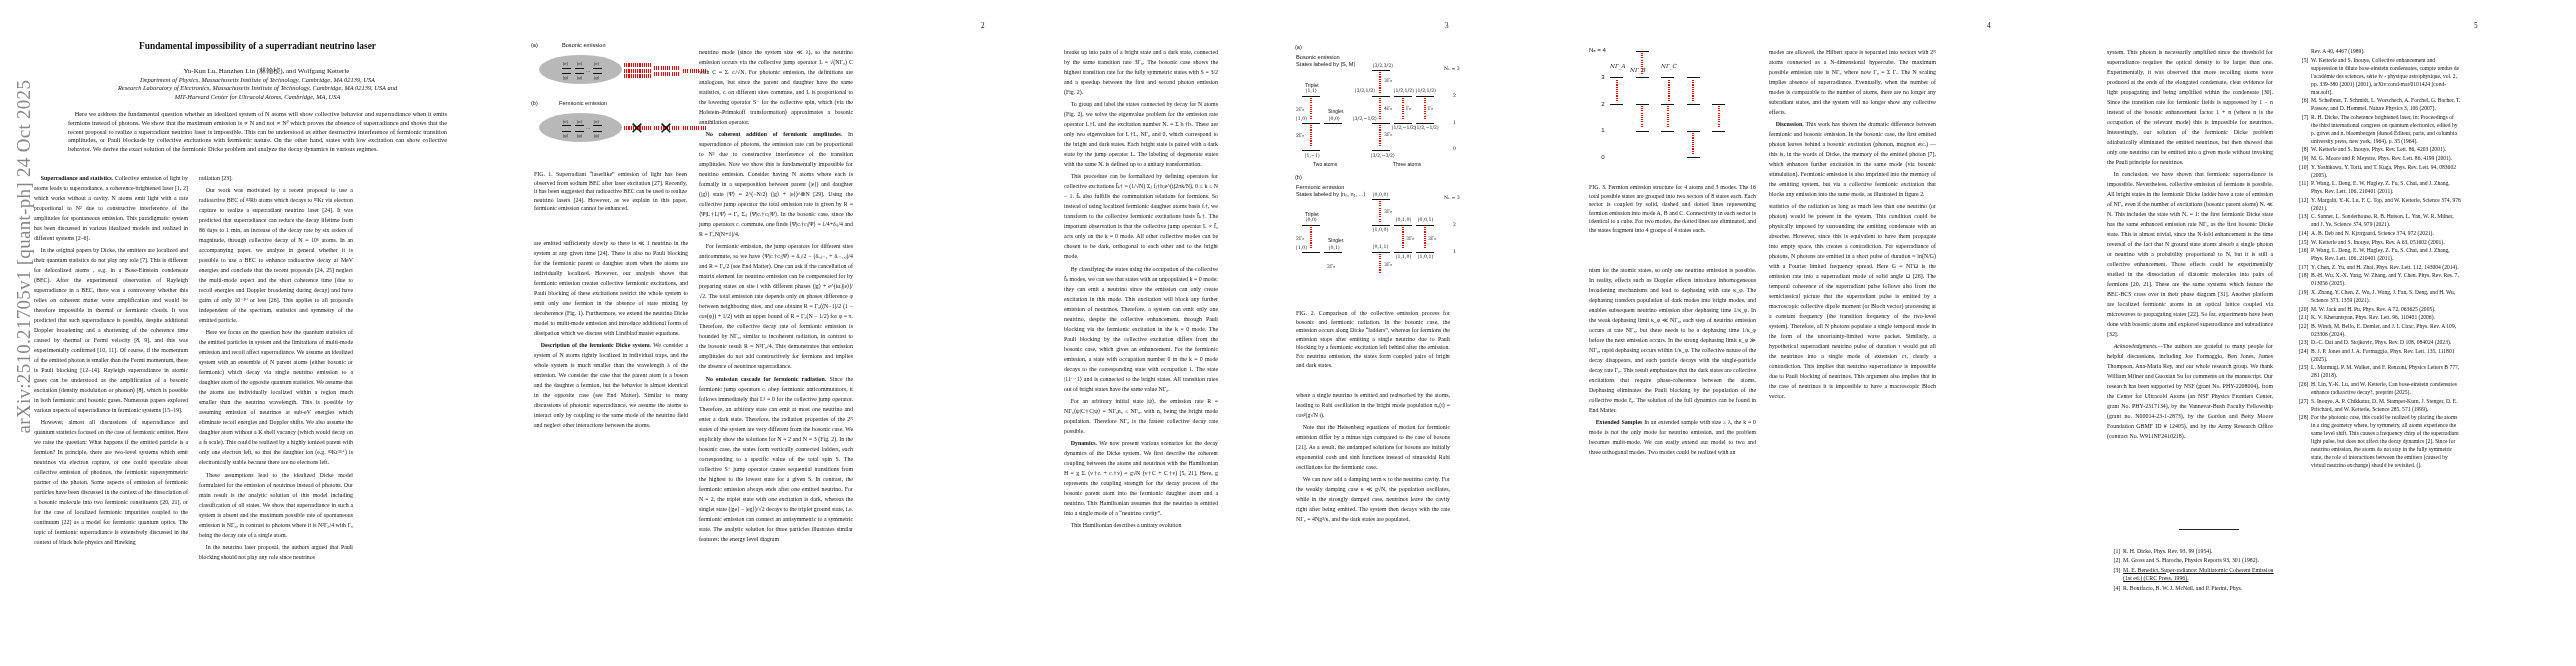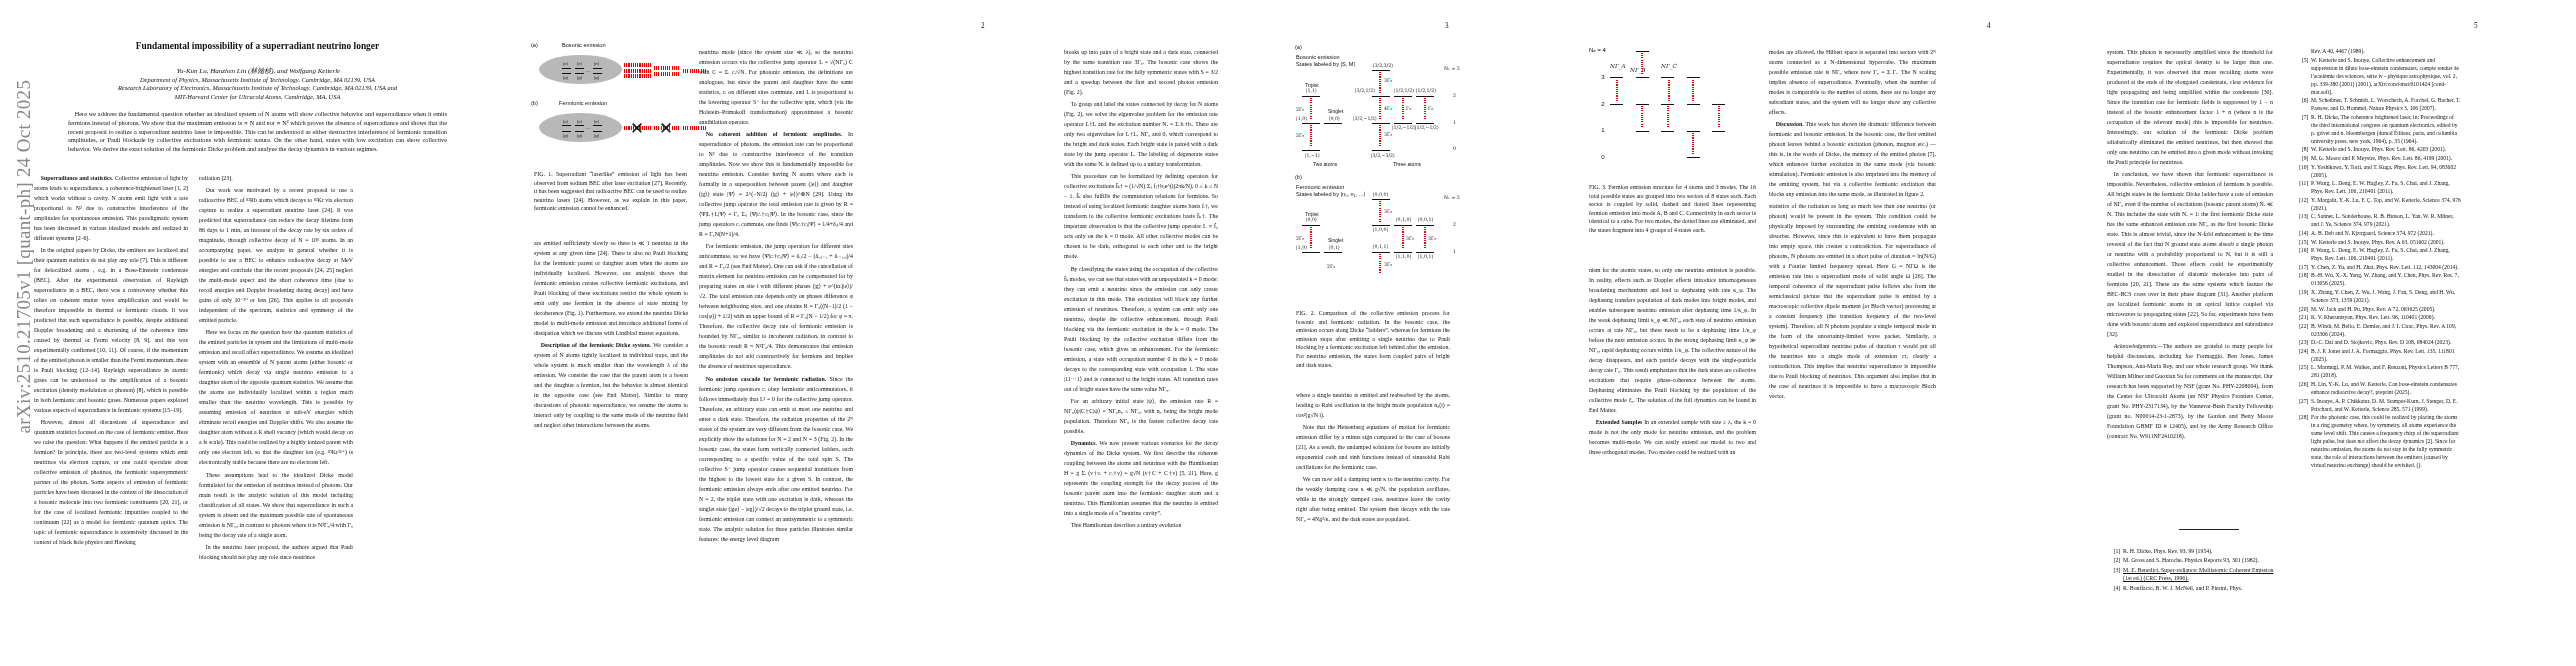--- a/index.html
+++ b/index.html
@@ -7,21 +7,21 @@
   .page{position:absolute;top:0;height:667px;width:515px;background:#fff;}
   .pnum{position:absolute;top:28px;font-size:7.2px;}
   .col{position:absolute;top:47px;width:207px;font-size:6.3px;line-height:10px;text-align:justify;hyphens:auto;}
   .col p{margin:0 0 2.2px 0;text-indent:6.7px;}
   .col p.noind{text-indent:0;}
   .b{font-weight:bold;}
   .i{font-style:italic;}
   .sidebar{position:absolute;left:6.7px;top:145px;width:22px;height:289px;}
   .sidebar span{position:absolute;left:-128px;top:133px;width:289px;transform:rotate(-90deg);font-size:19px;color:#888;white-space:nowrap;text-align:center;letter-spacing:0.3px;}
   .title{position:absolute;top:41px;left:0;width:515px;text-align:center;font-size:9.4px;font-weight:bold;}
-  .authors{position:absolute;top:66px;left:1px;width:515px;text-align:center;font-size:7px;font-style:italic;}
+  .authors{position:absolute;top:66px;left:9px;width:515px;text-align:center;font-size:7px;}
   .affil{position:absolute;left:0;width:515px;text-align:center;font-size:6.4px;font-style:italic;}
   .abstract{position:absolute;top:110px;left:68px;width:379px;font-size:6.3px;line-height:8.8px;text-align:justify;text-indent:6.7px;}
   .caption{font-size:5.9px;line-height:8.6px;text-align:justify;}
   .fig{position:absolute;}
   .figlabel{font-family:"Liberation Sans","DejaVu Sans",sans-serif;font-size:5.6px;}
   .ellipse{position:absolute;width:83px;height:29px;border-radius:50%;background:#b8b8b8;}
   .lvl{position:absolute;height:1.1px;background:#111;}
   .wavy{position:absolute;height:4.4px;background:repeating-linear-gradient(90deg,#e00 0 1.1px,transparent 1.1px 2.2px);}
   .cross{position:absolute;font-family:"DejaVu Sans",sans-serif;font-size:16.7px;color:#111;line-height:16.7px;}
   .state{position:absolute;font-size:4.7px;font-family:"DejaVu Serif",serif;white-space:nowrap;}
@@ -32,21 +32,21 @@
   .refs .t{flex:1;text-align:left;}
   .rule{position:absolute;height:1.1px;background:#222;}
 </style>
 </head>
 <body>
 
 <div class="page" style="left:0;">
   <div class="sidebar">
     <span>arXiv:2510.21705v1  [quant-ph]  24 Oct 2025</span>
   </div>
-  <div class="title">Fundamental impossibility of a superradiant neutrino longer</div>
+  <div class="title">Fundamental impossibility of a superradiant neutrino laser</div>
   <div class="authors">Yu-Kun Lu, Hanzhen Lin (林翰桢), and Wolfgang Ketterle</div>
   <div class="affil" style="top:76px;">Department of Physics, Massachusetts Institute of Technology, Cambridge, MA 02139, USA</div>
   <div class="affil" style="top:84px;">Research Laboratory of Electronics, Massachusetts Institute of Technology, Cambridge, MA 02139, USA and</div>
   <div class="affil" style="top:93px;">MIT-Harvard Center for Ultracold Atoms, Cambridge, MA, USA</div>
   <div class="abstract">Here we address the fundamental question whether an idealized system of N atoms will show collective behavior and superradiance when it emits fermions instead of photons. We show that the maximum emission is ∝ N and not ∝ N² which proves the absence of superradiance and shows that the recent proposal to realize a superradiant neutrino laser is impossible. This can be understood as either destructive interference of fermionic transition amplitudes, or Pauli blockade by collective excitations with fermionic nature. On the other hand, states with low excitation can show collective behavior. We derive the exact solution of the fermionic Dicke problem and analyze the decay dynamics in various regimes.</div>
 
   <div class="col" style="left:34px;top:173px;width:154px;font-size:5.9px;line-height:10px;">
     <p><span class="b">Superradiance and statistics.</span> <span>Collective emission of light by atoms leads to superradiance, a coherence-brightened laser [1, 2] which works without a cavity. N atoms emit light with a rate proportional to N² due to constructive interference of the amplitudes for spontaneous emission. This paradigmatic system has been discussed in various idealized models and realized in different systems [2–6].</span></p>
     <p>In the original papers by Dicke, the emitters are localized and their quantum statistics do not play any role [7]. This is different for delocalized atoms , e.g. in a Bose-Einstein condensate (BEC). After the experimental observation of Rayleigh superradiance in a BEC, there was a controversy whether this relies on coherent matter wave amplification and would be therefore impossible in thermal or fermionic clouds. It was predicted that such superradiance is possible, despite additional Doppler broadening and a shortening of the coherence time caused by thermal or Fermi velocity [8, 9], and this was experimentally confirmed [10, 11]. Of course, if the momentum of the emitted photon is smaller than the Fermi momentum, there is Pauli blocking [12–14]. Rayleigh superradiance in atomic gases can be understood as the amplification of a bosonic excitation (density modulation or phonon) [8], which is possible in both fermionic and bosonic gases. Numerous papers explored various aspects of superradiance in fermionic systems [15–19].</p>
     <p>However, almost all discussions of superradiance and quantum statistics focused on the case of fermionic emitter. Here we raise the question: What happens if the emitted particle is a fermion? In principle, there are two-level systems which emit neutrinos via electron capture, or one could speculate about collective emission of photinos, the fermionic supersymmetric partner of the photon. Some aspects of emission of fermionic particles have been discussed in the context of the dissociation of a bosonic molecule into two fermionic constituents [20, 21], or for the case of localized fermionic impurities coupled to the continuum [22] as a model for fermionic quantum optics. The topic of fermionic superradiance is extensively discussed in the context of black hole physics and Hawking</p>

